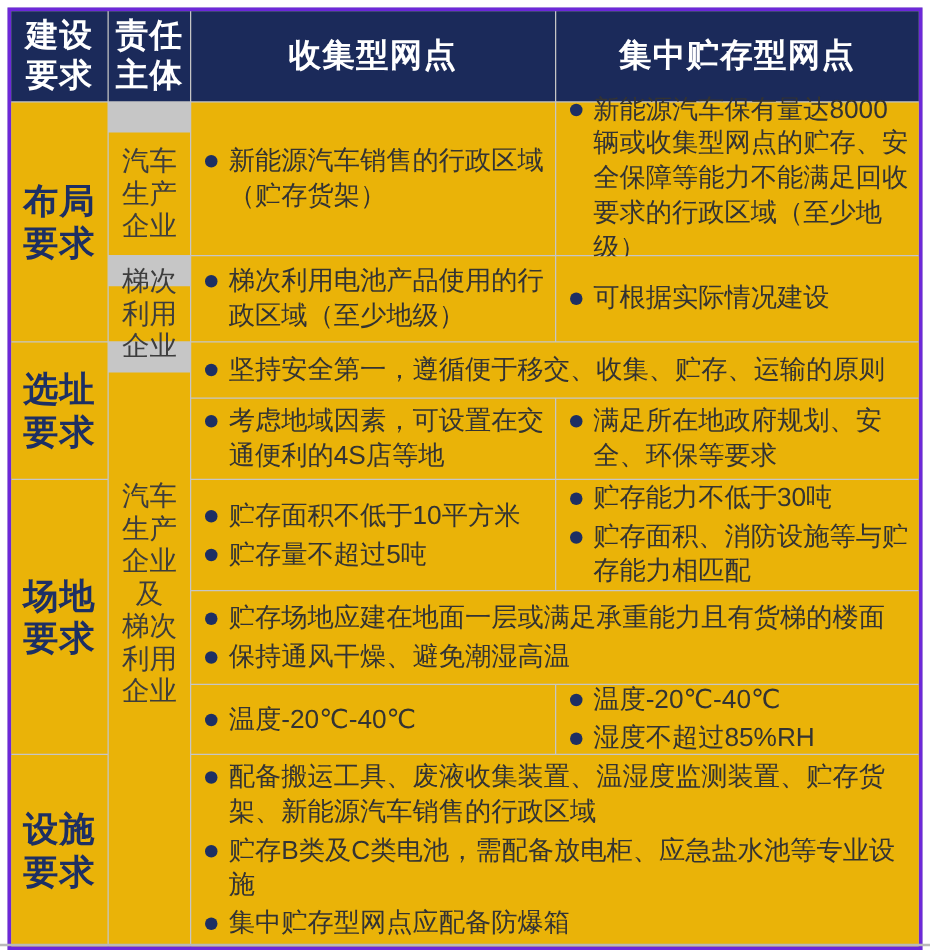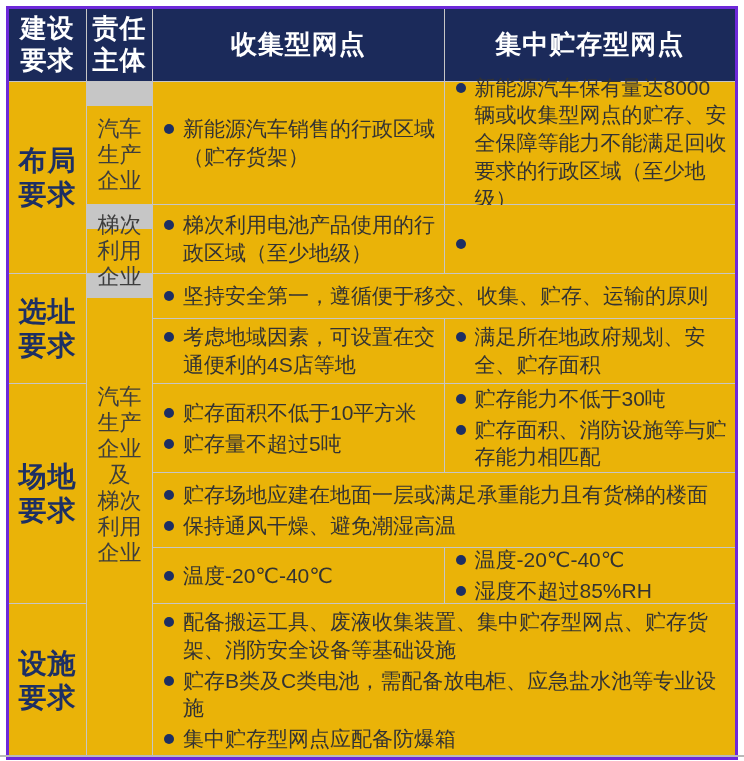--- a/index.html
+++ b/index.html
@@ -91,20 +91,21 @@
 企业</div>
     <div class="cell content" style="grid-area:3/3/4/4">
       <div class="bullet-item">
           <span class="dot"></span>
           <span class="bullet-text">梯次利用电池产品使用的行政区域（至少地级）</span>
         </div>
     </div>
     <div class="cell content" style="grid-area:3/4/4/5">
       <div class="bullet-item">
           <span class="dot"></span>
+          <span class="bullet-text">可根据实际情况建设</span>
         </div>
     </div>
 
     <div class="cell labelcell" style="grid-area:4/1/6/2">选址
 要求</div>
     <div class="cell entitycell entity-merged" style="grid-area:4/2/10/3">汽车
 生产
 企业
 及
 梯次
@@ -118,21 +119,21 @@
     </div>
     <div class="cell content" style="grid-area:5/3/6/4">
       <div class="bullet-item">
           <span class="dot"></span>
           <span class="bullet-text">考虑地域因素，可设置在交通便利的4S店等地</span>
         </div>
     </div>
     <div class="cell content" style="grid-area:5/4/6/5">
       <div class="bullet-item">
           <span class="dot"></span>
-          <span class="bullet-text">满足所在地政府规划、安全、贮存面积</span>
+          <span class="bullet-text">满足所在地政府规划、安全、环保等要求</span>
         </div>
     </div>
 
     <div class="cell labelcell" style="grid-area:6/1/9/2">场地
 要求</div>
     <div class="cell content" style="grid-area:6/3/7/4">
       <div class="bullet-item">
           <span class="dot"></span>
           <span class="bullet-text">贮存面积不低于10平方米</span>
         </div>
@@ -176,21 +177,21 @@
           <span class="dot"></span>
           <span class="bullet-text">湿度不超过85%RH</span>
         </div>
     </div>
 
     <div class="cell labelcell" style="grid-area:9/1/10/2">设施
 要求</div>
     <div class="cell content" style="grid-area:9/3/10/5">
       <div class="bullet-item">
           <span class="dot"></span>
-          <span class="bullet-text">配备搬运工具、废液收集装置、集中贮存型网点、贮存货架、消防安全设备等基础设施</span>
+          <span class="bullet-text">配备搬运工具、废液收集装置、温湿度监测装置、贮存货架、新能源汽车销售的行政区域</span>
         </div>
       <div class="bullet-item">
           <span class="dot"></span>
           <span class="bullet-text">贮存B类及C类电池，需配备放电柜、应急盐水池等专业设施</span>
         </div>
       <div class="bullet-item">
           <span class="dot"></span>
           <span class="bullet-text">集中贮存型网点应配备防爆箱</span>
         </div>
     </div>

